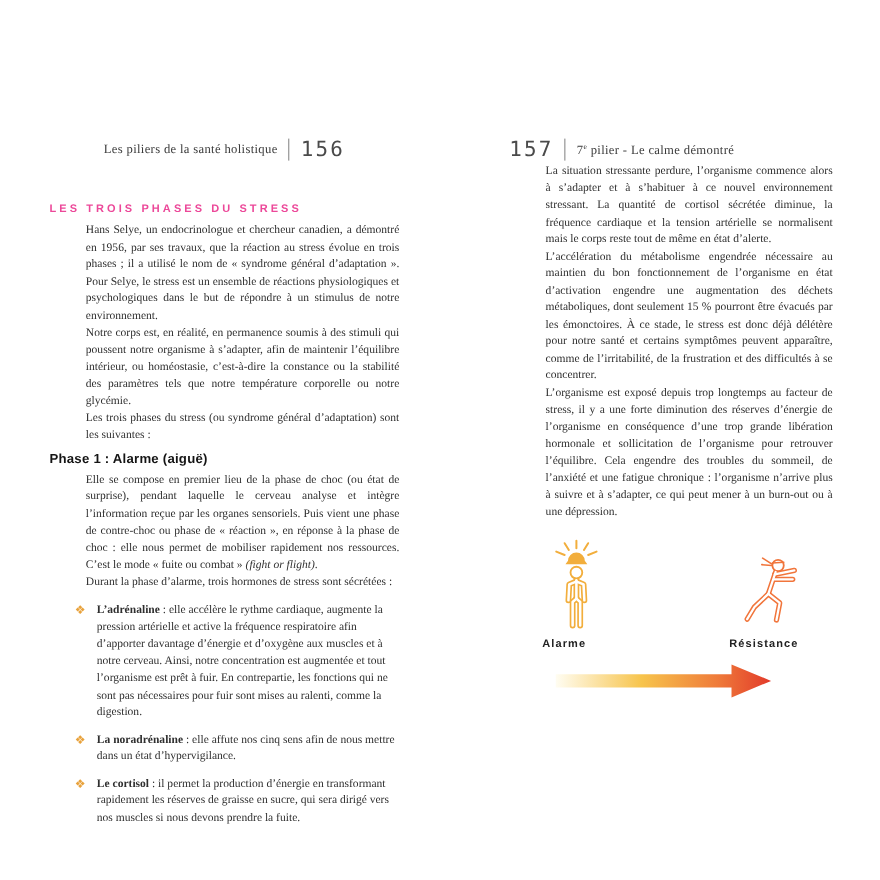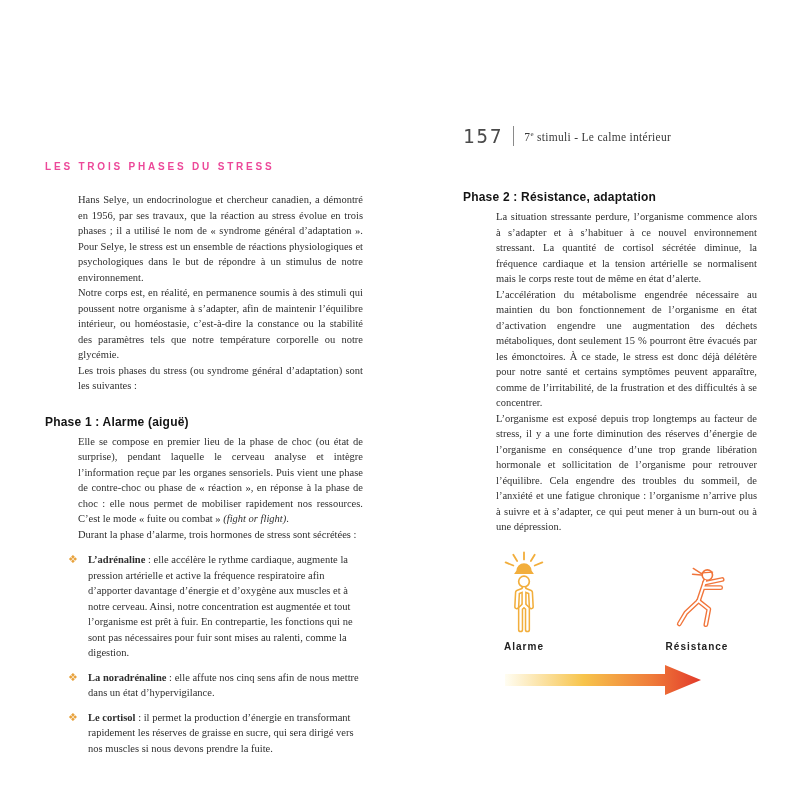--- a/index.html
+++ b/index.html
@@ -16,44 +16,49 @@
   .running .rh-num{font-family:"DejaVu Sans Mono",monospace;font-size:19px;color:#4a4a4a;letter-spacing:2px;}
   .running .rh-bar{width:1px;height:20px;background:#8a8a8a;}
   .running sup{font-size:7px;vertical-align:super;}
   
   .section-title{margin-top:37px;font-family:"Liberation Sans",sans-serif;font-weight:bold;
                  font-size:10px;letter-spacing:2.8px;color:#ec4899;}
   
   .bodytext{font-size:10.5px;line-height:15.5px;text-align:justify;color:#2f2f2f;}
   .indent{padding-left:33px;}
   .bodytext p{margin:0;}
-  .phase-heading{margin-top:21px;margin-bottom:5px;font-family:"Liberation Sans",sans-serif;
+  .phase-heading{margin-top:6px;margin-bottom:5px;font-family:"Liberation Sans",sans-serif;
                  font-weight:bold;font-size:12px;color:#141414;letter-spacing:.2px;}
-  .mt6{margin-top:20px;}
+  .mt6{margin-top:6px;}
   
   .bullets{margin-top:10px;padding-left:23px;}
   .bullet{display:flex;gap:8px;margin-top:9px;}
   .bullet .bicon{flex:0 0 12px;font-size:11px;line-height:15px;color:#E8A23C;font-family:"DejaVu Sans",sans-serif;}
   .bullet .btext{flex:1;font-size:10.5px;line-height:15.5px;color:#2f2f2f;}
   
   .diagram{margin-top:16px;width:238px;margin-left:30px;}
   .stages{display:flex;align-items:flex-end;justify-content:space-between;}
-  .stage{display:flex;flex-direction:column;align-items:center;}
+  .stage{display:flex;flex-direction:column;}
   .stage-label{margin-top:6px;font-family:"Liberation Sans",sans-serif;font-weight:bold;
                font-size:10px;letter-spacing:1px;color:#222;}
   .arrow-wrap{margin:10px 0 0 12px;}
   svg{display:block;}
 </style>
 </head>
 <body>
 
 <div class="spread">
 
   <div class="col col-left">
 
+    <div class="running centered">
+      <span class="rh-text">Les piliers de la santé holistique</span>
+      <span class="rh-bar"></span>
+      <span class="rh-num">156</span>
+    </div>
 
     <div class="section-title">LES TROIS PHASES DU STRESS</div>
 
     <div class="bodytext indent mt6">
       <p>Hans Selye, un endocrinologue et chercheur canadien, a démontré en 1956, par ses travaux, que la réaction au stress évolue en trois phases ; il a utilisé le nom de « syndrome général d’adaptation ». Pour Selye, le stress est un ensemble de réactions physiologiques et psychologiques dans le but de répondre à un stimulus de notre environnement.</p>
       <p>Notre corps est, en réalité, en permanence soumis à des stimuli qui poussent notre organisme à s’adapter, afin de maintenir l’équilibre intérieur, ou homéostasie, c’est-à-dire la constance ou la stabilité des paramètres tels que notre température corporelle ou notre glycémie.</p>
       <p>Les trois phases du stress (ou syndrome général d’adaptation) sont les suivantes :</p>
     </div>
 
     <div class="phase-heading">Phase 1 : Alarme (aiguë)</div>
@@ -78,24 +83,23 @@
       </div>
     </div>
 
   </div>
 
   <div class="col col-right">
 
     <div class="running">
       <span class="rh-num">157</span>
       <span class="rh-bar"></span>
-      <span class="rh-text"><span>7</span><sup>e</sup><span> stimuli - Le calme intérieur</span></span>
+      <span class="rh-text"><span>7</span><sup>e</sup><span> pilier - Le calme démontré</span></span>
     </div>
 
-    <div class="phase-heading" style="margin-top:42px;">Phase 2 : Résistance, adaptation</div>
     <div class="bodytext indent">
       <p>La situation stressante perdure, l’organisme commence alors à s’adapter et à s’habituer à ce nouvel environnement stressant. La quantité de cortisol sécrétée diminue, la fréquence cardiaque et la tension artérielle se normalisent mais le corps reste tout de même en état d’alerte.</p>
       <p>L’accélération du métabolisme engendrée nécessaire au maintien du bon fonctionnement de l’organisme en état d’activation engendre une augmentation des déchets métaboliques, dont seulement 15 % pourront être évacués par les émonctoires. À ce stade, le stress est donc déjà délétère pour notre santé et certains symptômes peuvent apparaître, comme de l’irritabilité, de la frustration et des difficultés à se concentrer.</p>
     </div>
 
     <div class="bodytext indent">
       <p>L’organisme est exposé depuis trop longtemps au facteur de stress, il y a une forte diminution des réserves d’énergie de l’organisme en conséquence d’une trop grande libération hormonale et sollicitation de l’organisme pour retrouver l’équilibre. Cela engendre des troubles du sommeil, de l’anxiété et une fatigue chronique : l’organisme n’arrive plus à suivre et à s’adapter, ce qui peut mener à un burn-out ou à une dépression.</p>
     </div>
 
     <div class="diagram">

